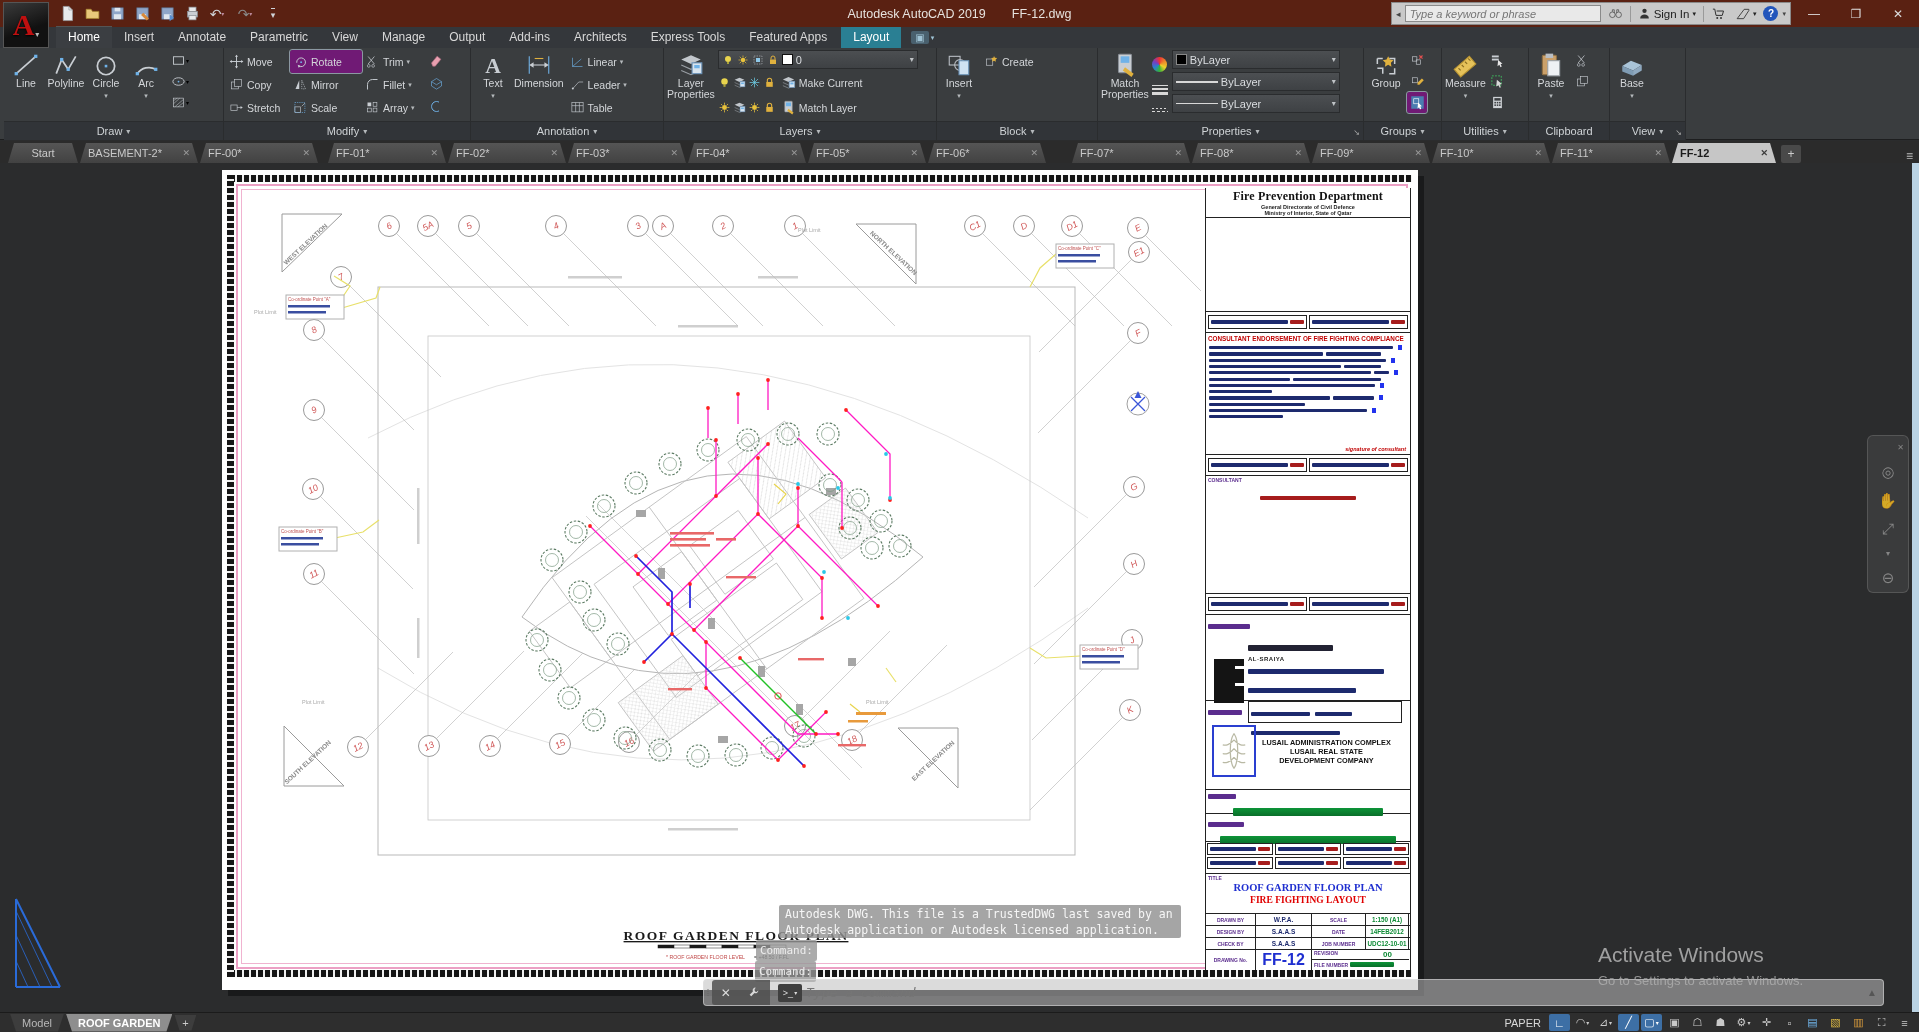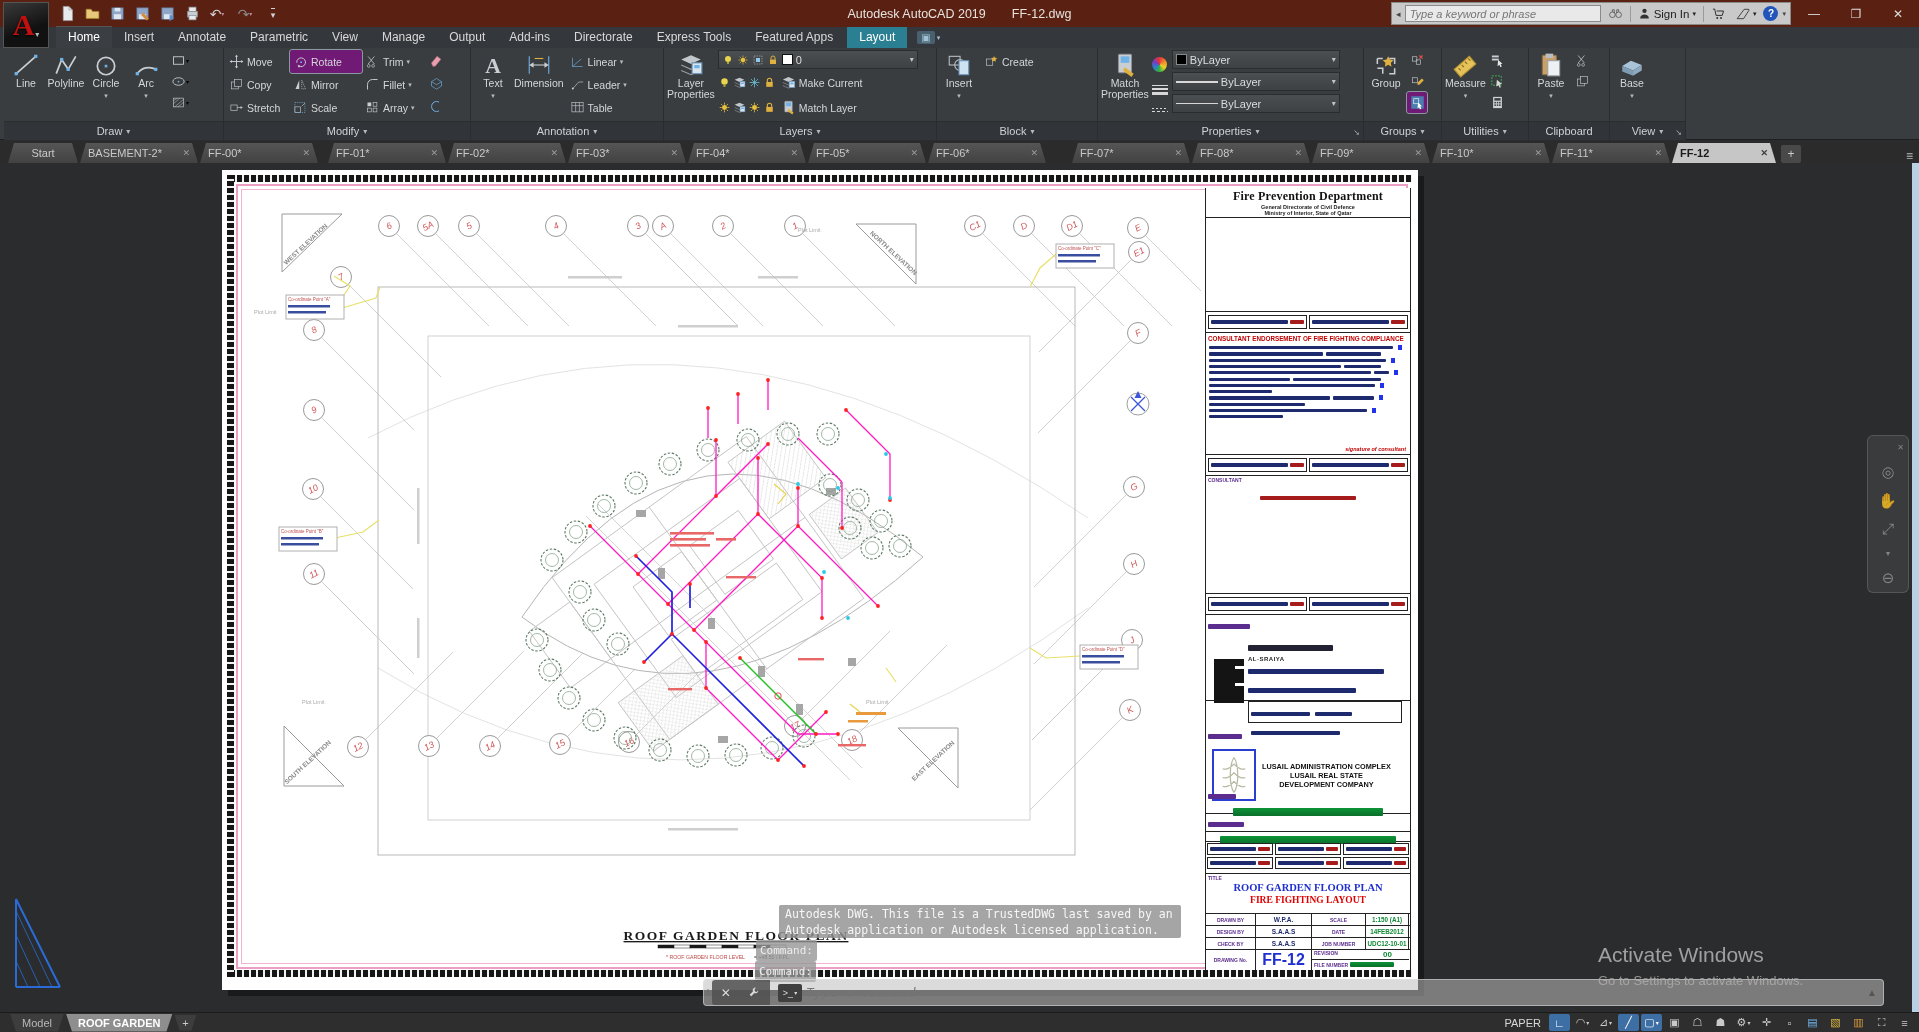--- a/index.html
+++ b/index.html
@@ -231,21 +231,21 @@
 
 <div class="ribbon-tabs" id="ribbon-tabs">
     <div class="rtab active">Home</div>
     <div class="rtab">Insert</div>
     <div class="rtab">Annotate</div>
     <div class="rtab">Parametric</div>
     <div class="rtab">View</div>
     <div class="rtab">Manage</div>
     <div class="rtab">Output</div>
     <div class="rtab">Add-ins</div>
-    <div class="rtab">Directorate</div>
+    <div class="rtab">Architects</div>
     <div class="rtab">Express Tools</div>
     <div class="rtab">Featured Apps</div>
     <div class="rtab contextual">Layout</div>
     <div class="ribbon-extra">
       <span style="background:#49606e;padding:1px 4px;border-radius:2px">▣</span>
       <span style="font-size:7px">▾</span>
     </div>
   </div>
 <div class="ribbon-main" id="ribbon-main">
     <div class="panel" style="left: 4px; width: 220px;">
@@ -1319,21 +1319,21 @@
             <div class="alsraiya">AL-SRAIYA</div>
             <i class="bar" style="width:88%;height:5px"></i><br>
             <i class="bar" style="width:70%;height:5px;margin-top:2px"></i><br>
             <div style="border:1.5px solid #222;height:22px;margin-top:3px;padding:2px">
               <i class="bar" style="width:40%;height:4px"></i> <i class="bar" style="width:25%;height:4px"></i><br>
               <i class="bar" style="width:60%;height:4px;margin-top:3px"></i>
             </div>
           </div>
         </div>
       </div>
-      <div class="tb-sec" style="top:537px;height:107px">
+      <div class="tb-sec" style="top:513px;height:89px">
         <div style="padding:2px"><i class="bar purple" style="width:34px"></i></div>
         <div style="display:flex;padding:2px 6px;gap:6px;align-items:center">
           <div class="emplogo">
             <svg width="30" height="40" viewBox="0 0 24 32">
                 <path d="M12 2c4 6 4 22 0 28M12 2c-4 6-4 22 0 28M12 7c3 4 7 5 9 4M12 7c-3 4-7 5-9 4M12 14c3 4 7 5 9 4M12 14c-3 4-7 5-9 4M12 21c3 4 7 5 9 4M12 21c-3 4-7 5-9 4" stroke="#b9b9a4" fill="none"></path>
               </svg>
           </div>
           <div class="tb-emp-t">
             <div>LUSAIL ADMINISTRATION COMPLEX</div>
             <div>LUSAIL REAL STATE</div>

